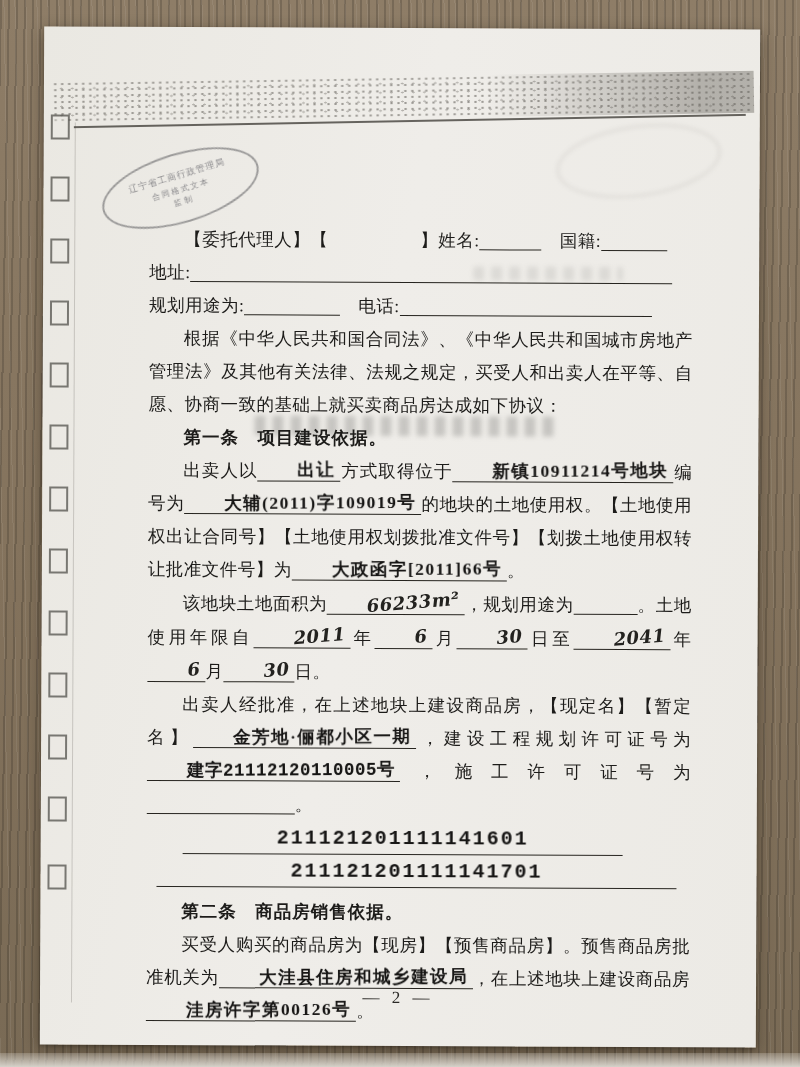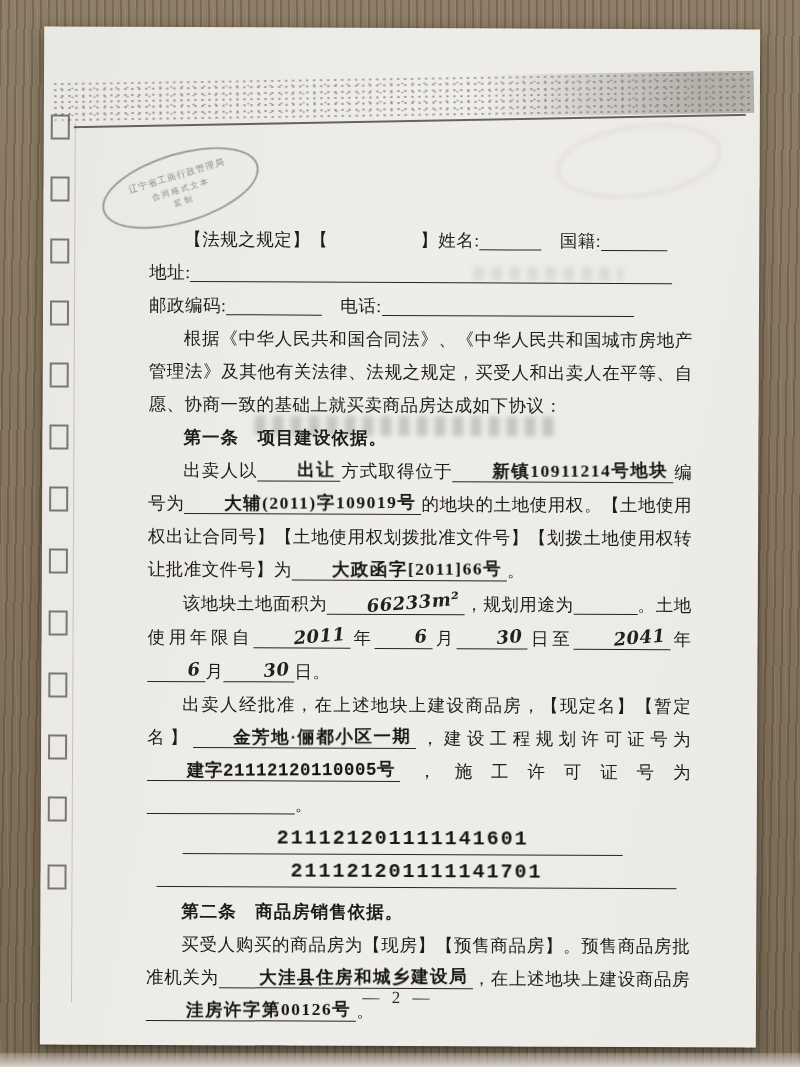--- a/index.html
+++ b/index.html
@@ -132,25 +132,25 @@
       <div class="s2">合同格式文本</div>
       <div class="s3">监制</div>
     </div>
 
     <div class="ghost-stamp"></div>
     <div class="bleed" style="left:212px;top:388px;width:300px;height:20px;"></div>
     <div class="bleed" style="left:430px;top:238px;width:150px;height:14px;opacity:.25;"></div>
 
     <div class="content">
 
-      <p><span>【法规之规定】【</span><span class="gap"></span><span>】姓名:</span><span class="blank" style="width:62px"></span>　<span>国籍:</span><span class="blank" style="width:66px"></span></p>
+      <p><span>【委托代理人】【</span><span class="gap"></span><span>】姓名:</span><span class="blank" style="width:62px"></span>　<span>国籍:</span><span class="blank" style="width:66px"></span></p>
 
       <p class="noindent"><span>地址:</span><span class="blank" style="width:482px"></span></p>
 
-      <p class="noindent"><span>邮政编码:</span><span class="blank" style="width:96px"></span>　<span>电话:</span><span class="blank" style="width:252px"></span></p>
+      <p class="noindent"><span>规划用途为:</span><span class="blank" style="width:96px"></span>　<span>电话:</span><span class="blank" style="width:252px"></span></p>
 
       <p>根据《中华人民共和国合同法》、《中华人民共和国城市房地产管理法》及其他有关法律、法规之规定，买受人和出卖人在平等、自愿、协商一致的基础上就买卖商品房达成如下协议：</p>
 
       <p class="heading">第一条　项目建设依据。</p>
 
       <p><span>出卖人以</span><span class="fill"><span class="stamped">出让</span></span><span>方式取得位于</span><span class="fill"><span class="stamped">新镇10911214号地块</span></span><span>编号为</span><span class="fill" style="min-width:120px"><span class="stamped">大辅(2011)字109019号</span></span><span>的地块的土地使用权。【土地使用权出让合同号】【土地使用权划拨批准文件号】【划拨土地使用权转让批准文件号】为</span><span class="fill" style="min-width:150px"><span class="stamped">大政函字[2011]66号</span></span><span>。</span></p>
 
       <p><span>该地块土地面积为</span><span class="fill"><span class="hand">66233m²</span></span><span>，规划用途为</span><span class="blank" style="width:64px"></span><span>。土地使用年限自</span><span class="fill"><span class="hand">2011</span></span><span>年</span><span class="fill"><span class="hand">6</span></span><span>月</span><span class="fill"><span class="hand">30</span></span><span>日至</span><span class="fill"><span class="hand">2041</span></span><span>年</span><span class="fill"><span class="hand">6</span></span><span>月</span><span class="fill"><span class="hand">30</span></span><span>日。</span></p>
 
       <p><span>出卖人经批准，在上述地块上建设商品房，【现定名】</span><span>【暂定名】</span><span class="fill" style="min-width:200px"><span class="stamped">金芳地·俪都小区一期</span></span><span>，建设工程规划许可证号为</span><span class="fill"><span class="stamped num">建字21112120110005号</span></span><span>，施工许可证号为</span><span class="blank" style="width:148px"></span><span>。</span></p>

